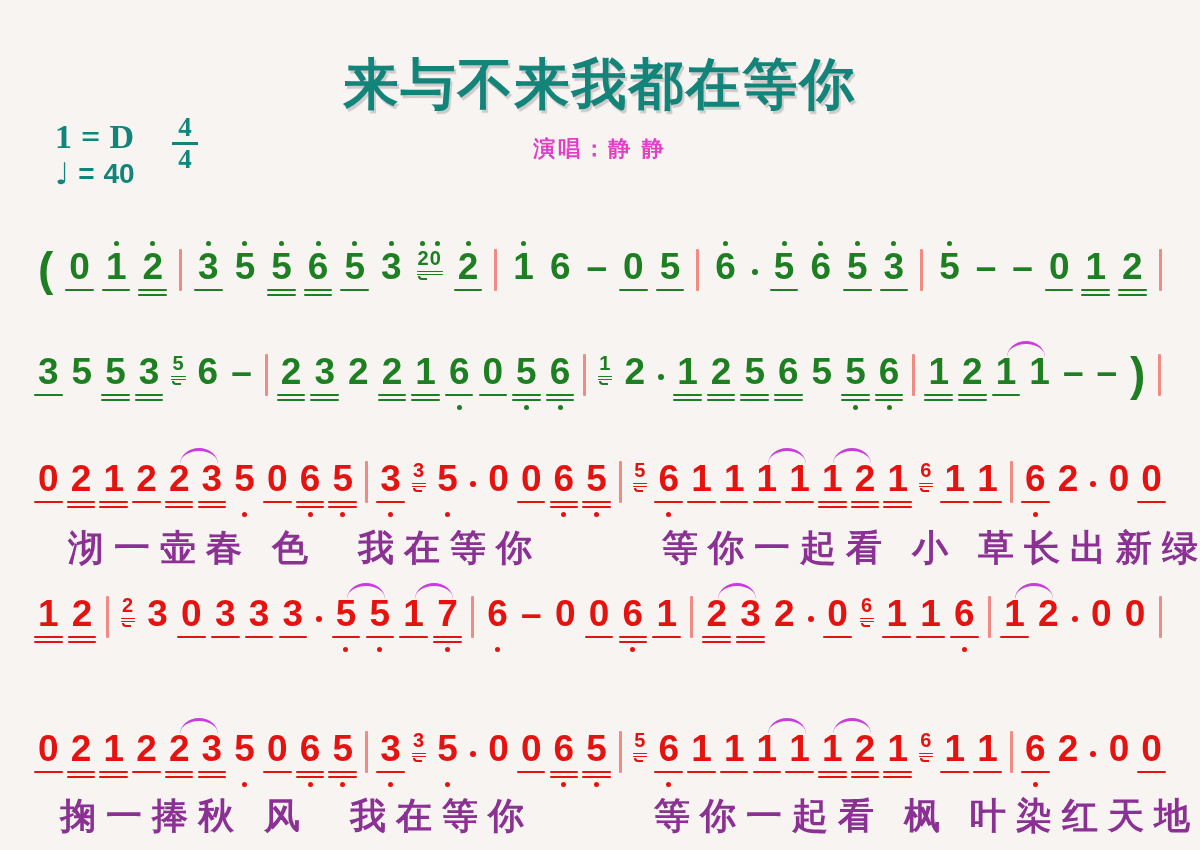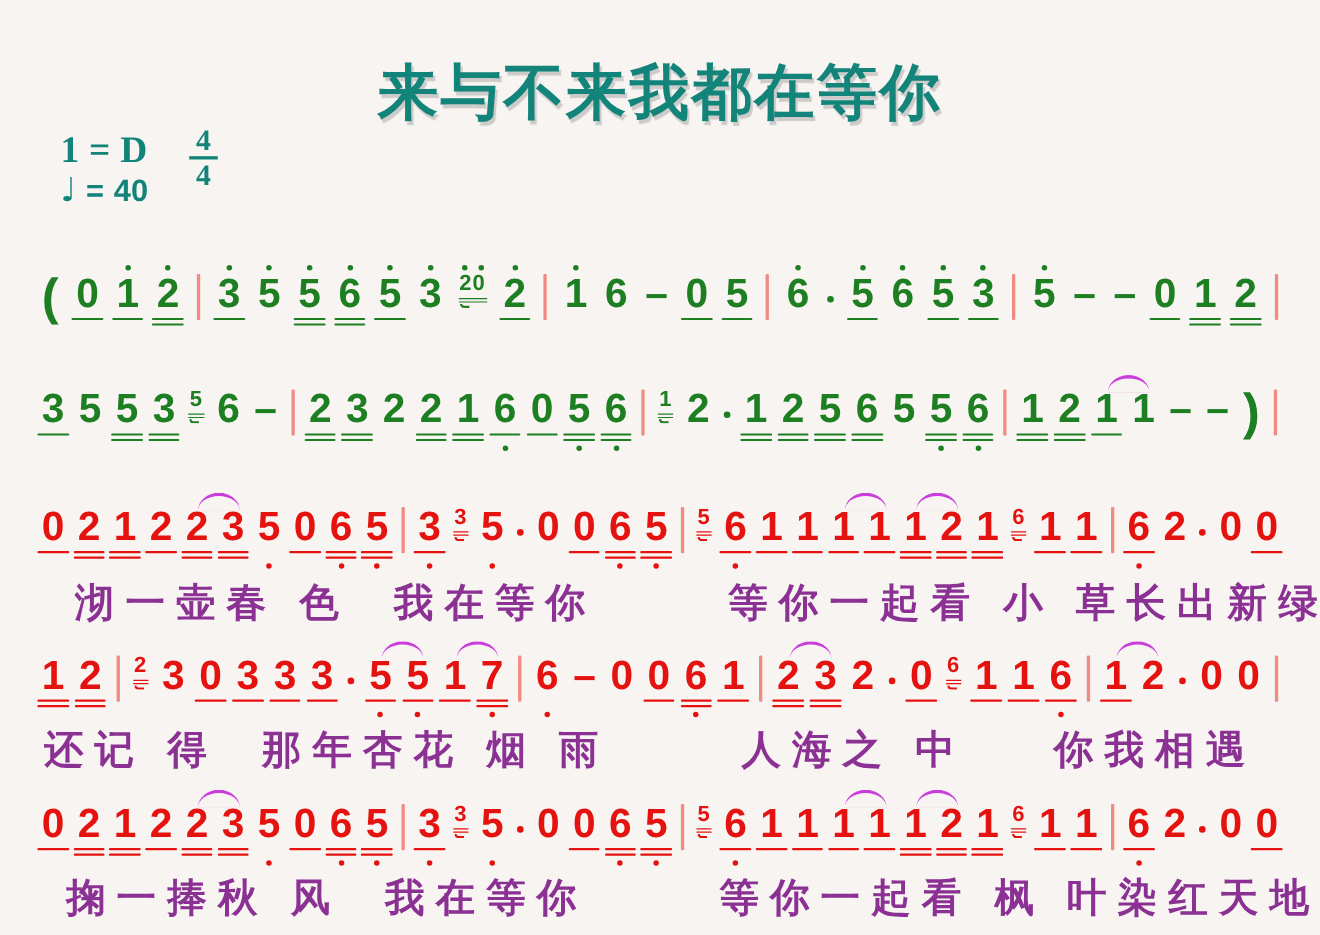--- a/index.html
+++ b/index.html
@@ -77,20 +77,21 @@
       <span>40</span>
     </div>
   </div>
 
   <div class="timesig">
     <span>4</span>
     <span class="fracline"></span>
     <span>4</span>
   </div>
 
+  <div class="singer">演唱：静 静</div>
 
 
   <div class="notation-line l1 c-green">
       <span class="tok">
         <span class="slot-a"></span>
         <span class="t paren">(</span>
         <span class="slot-u"></span>
         <span class="slot-b"></span>
       </span>
       <span class="tok">
@@ -1523,16 +1524,15 @@
         <span class="slot-a"></span>
         <span class="t">0</span>
         <span class="slot-u">
           <span class="uline"></span>
         </span>
         <span class="slot-b"></span>
       </span>
     </div>
 
   <div class="lyrics ly-a">沏一壶春 色  我在等你      等你一起看 小 草长出新绿</div>
-  <div class="lyrics ly-b">还记 得  那年杏花 烟 雨      人海之 中    你我相遇</div>
   <div class="lyrics ly-c">掬一捧秋 风  我在等你      等你一起看 枫 叶染红天地</div>
 
 </div>
 
 </body></html>

